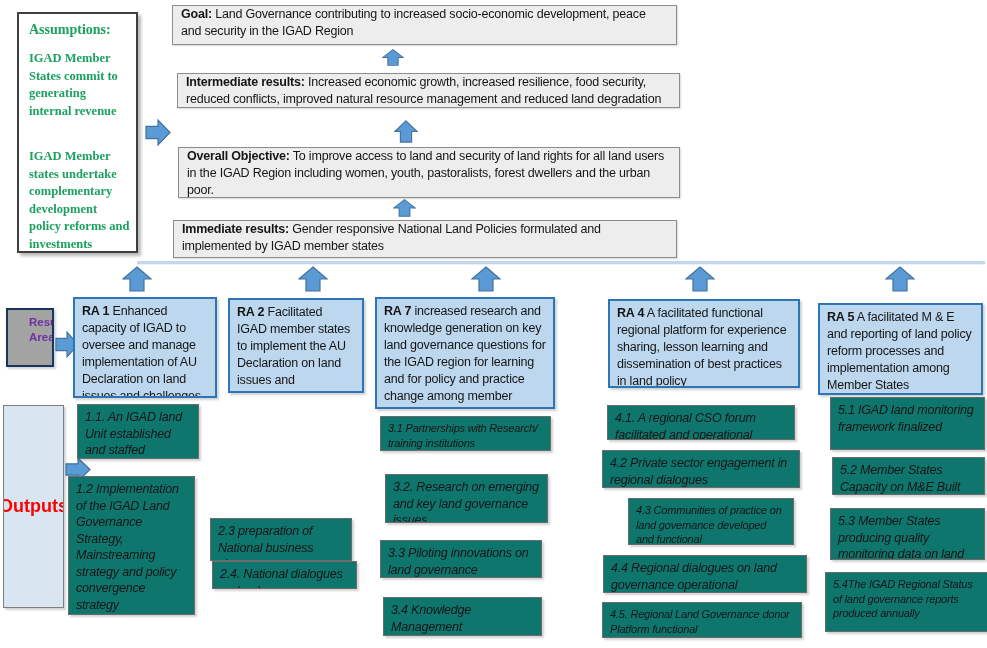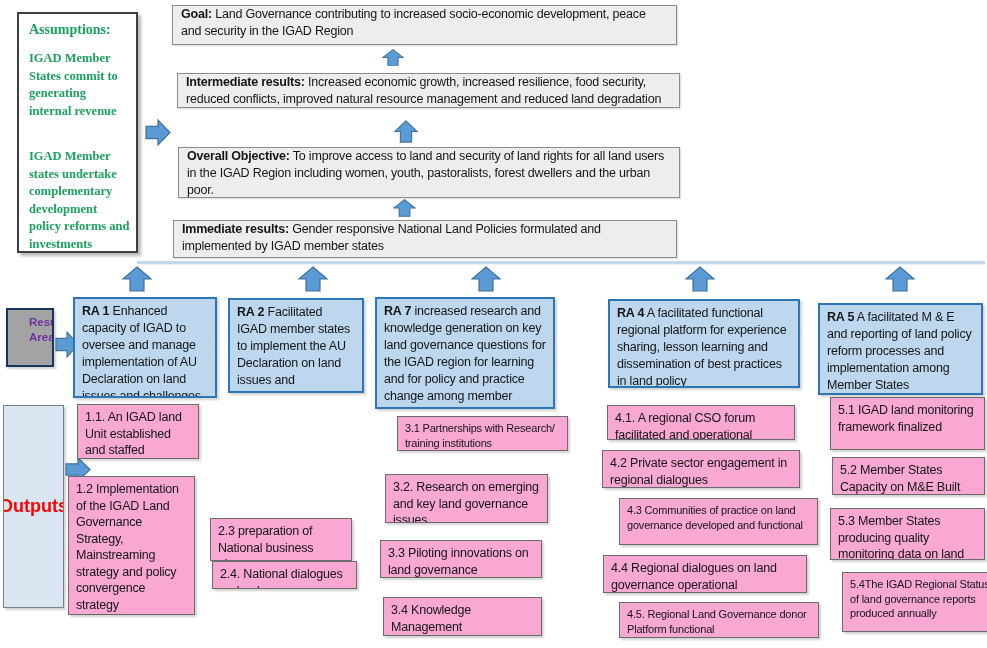--- a/index.html
+++ b/index.html
@@ -3,23 +3,23 @@
 <meta charset="utf-8">
 <style>
   html,body{margin:0;padding:0;background:#fff;}
   #canvas{position:relative;width:987px;height:648px;background:#fff;
           font-family:"Liberation Sans",sans-serif;overflow:hidden;}
   .box{position:absolute;box-sizing:border-box;overflow:hidden;color:#151515;}
   .graybox{background:#ededed;border:1px solid #8c8c8c;font-size:12.5px;line-height:17px;
            letter-spacing:-0.2px;padding:0 8px;box-shadow:1px 1px 1.5px rgba(0,0,0,.15);}
   .rabox{background:#bdd7ee;border:2px solid #2e75b6;font-size:12.5px;line-height:17px;
          letter-spacing:-0.2px;padding:4px 7px;box-shadow:2px 2px 2px rgba(0,0,0,.18);}
-  .outbox{background:#f9a8d4;border:1.5px solid #6b6b6b;font-size:12.5px;line-height:16.5px;
-          letter-spacing:-0.2px;padding:4px 7px;box-shadow:2px 2px 2px rgba(0,0,0,.18);}
-  .outbox.sm{font-size:11px;line-height:14.5px;margin-left:17px;}
+  .outbox{background:#0f766e;border:1.5px solid #6b6b6b;font-size:12.5px;line-height:16.5px;
+          letter-spacing:-0.2px;padding:4px 7px;box-shadow:2px 2px 2px rgba(0,0,0,.18);font-style:italic;}
+  .outbox.sm{font-size:11px;line-height:14.5px;}
   .assumptions{background:#fff;border:2px solid #3f3f3f;box-shadow:3px 3px 3px rgba(0,0,0,.28);
                padding:8px 6px 0 10px;color:#1ca15f;font-family:"Liberation Serif",serif;font-weight:700;}
   .assumptions .ttl{margin:0 0 12px 0;font-size:14px;}
   .assumptions p{margin:0 0 28px 0;font-size:12.5px;line-height:17.5px;}
   .sidelabel{display:flex;align-items:center;}
   .ralabel{background:#a3a3a3;border:2px solid #17365d;color:#7030a0;font-weight:bold;
            font-size:11.5px;line-height:15px;padding:5px 21px;box-shadow:2px 2px 2px rgba(0,0,0,.18);}
   .outlabel{background:#d9e5f1;border:1.5px solid #7f7f7f;color:#ff0000;font-weight:bold;
             font-size:18px;justify-content:center;box-shadow:2px 2px 2px rgba(0,0,0,.18);}
   .arrow{position:absolute;}
@@ -151,21 +151,21 @@
   <div class="box outbox" style="left:210px;top:518px;width:142px;height:43px">2.3 preparation of National business plans</div>
   <div class="box outbox" style="left:212px;top:561px;width:145px;height:28px">2.4. National dialogues on land governance</div>
 
   <div class="box outbox sm" style="left:380px;top:416px;width:171px;height:35px">3.1 Partnerships with Research/ training institutions</div>
   <div class="box outbox" style="left:385px;top:474px;width:163px;height:49px">3.2. Research on emerging and key land governance issues</div>
   <div class="box outbox" style="left:380px;top:540px;width:162px;height:38px">3.3 Piloting innovations on land governance</div>
   <div class="box outbox" style="left:383px;top:597px;width:159px;height:39px">3.4 Knowledge Management</div>
 
   <div class="box outbox" style="left:607px;top:405px;width:188px;height:35px">4.1.  A regional CSO forum facilitated and operational</div>
   <div class="box outbox" style="left:602px;top:450px;width:198px;height:38px">4.2 Private sector engagement in regional dialogues</div>
-  <div class="box outbox sm" style="left:602px;top:498px;width:199px;height:47px">4.3 Communities of practice on land governance developed and functional</div>
+  <div class="box outbox sm" style="left:628px;top:498px;width:166px;height:47px">4.3 Communities of practice on land governance developed and functional</div>
   <div class="box outbox" style="left:603px;top:555px;width:204px;height:38px">4.4 Regional dialogues on land governance operational</div>
   <div class="box outbox sm" style="left:602px;top:602px;width:200px;height:36px">4.5. Regional Land Governance donor Platform functional</div>
 
   <div class="box outbox" style="left:830px;top:397px;width:155px;height:53px">5.1 IGAD land monitoring framework finalized</div>
   <div class="box outbox" style="left:832px;top:457px;width:153px;height:38px">5.2 Member States Capacity on M&amp;E Built</div>
   <div class="box outbox" style="left:830px;top:508px;width:155px;height:52px">5.3 Member States producing quality monitoring data on land</div>
   <div class="box outbox sm" style="left:825px;top:572px;width:166px;height:60px">5.4The IGAD Regional Status of land governance reports produced annually</div>
 
 </div>
 

